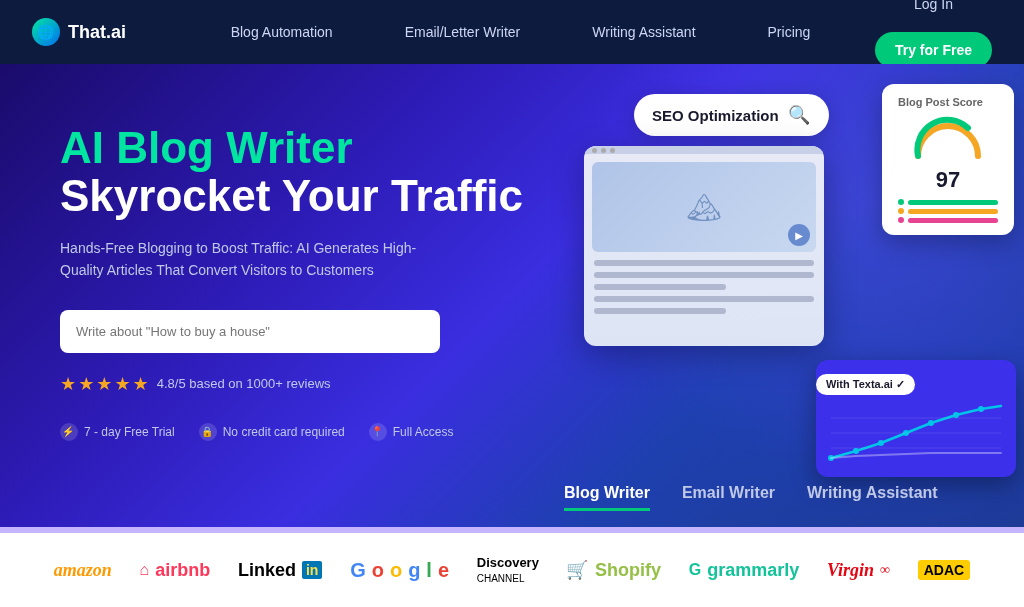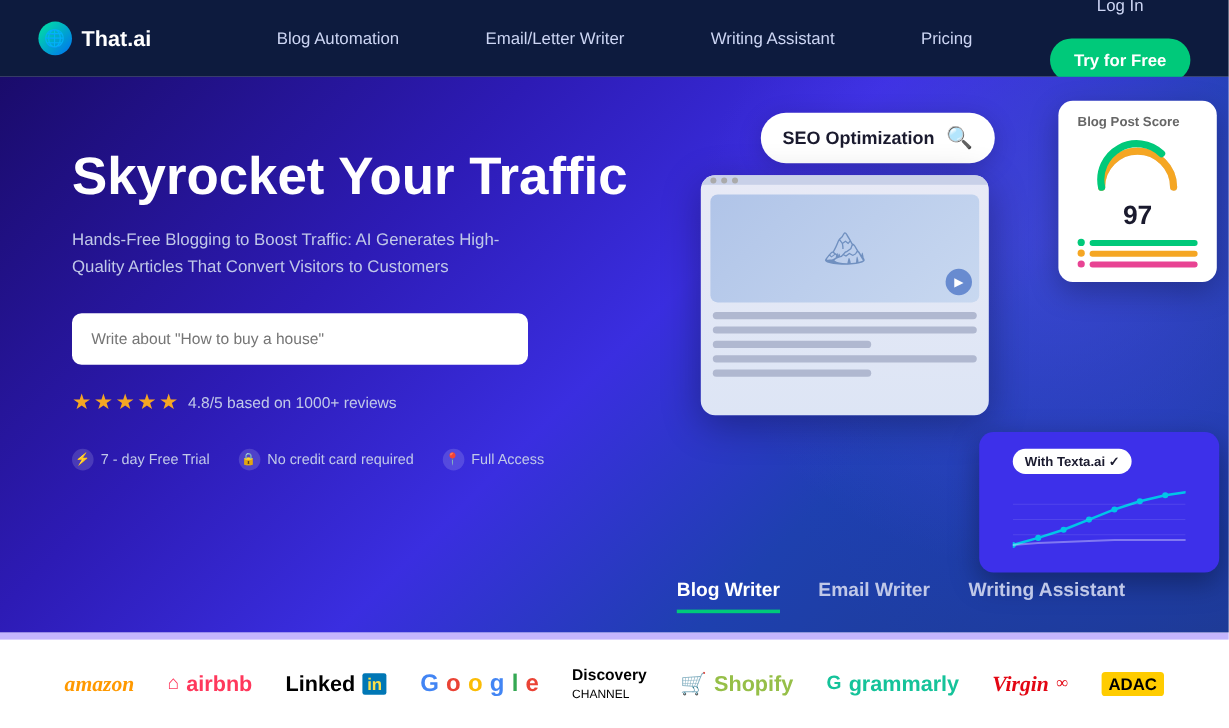--- a/index.html
+++ b/index.html
@@ -293,21 +293,21 @@
     .score-bar-dot { width: 6px; height: 6px; border-radius: 50%; }
     .score-bar { height: 5px; border-radius: 3px; flex: 1; }
 
     
     .growth-card {
       position: absolute;
       bottom: 50px;
       right: 8px;
       background: #3d30ea;
       border-radius: 12px;
-      padding: 14px 28px;
+      padding: 14px 0;
       width: 200px;
       box-shadow: 0 8px 24px rgba(0,0,0,0.35);
     }
     .growth-badge {
       background: #fff;
       color: #1a1a2e;
       font-size: 11px;
       font-weight: 700;
       padding: 4px 10px;
       border-radius: 12px;
@@ -391,20 +391,21 @@
     <a>Pricing</a>
   </div>
   <div class="navbar-actions">
     <button class="login-btn">Log In</button>
     <button class="try-btn">Try for Free</button>
   </div>
 </nav>
 
 <div class="hero">
   <div class="hero-left">
+    <div class="hero-title-green">AI Blog Writer</div>
     <div class="hero-title-white">Skyrocket Your Traffic</div>
     <p class="hero-subtitle">Hands-Free Blogging to Boost Traffic: AI Generates High-Quality Articles That Convert Visitors to Customers</p>
     <div class="hero-input-row">
       <input class="hero-input" type="text" placeholder="Write about &quot;How to buy a house&quot;" style="">
     </div>
     <div class="stars-row">
       <div class="stars">
         <span class="star">★</span>
         <span class="star">★</span>
         <span class="star">★</span>

